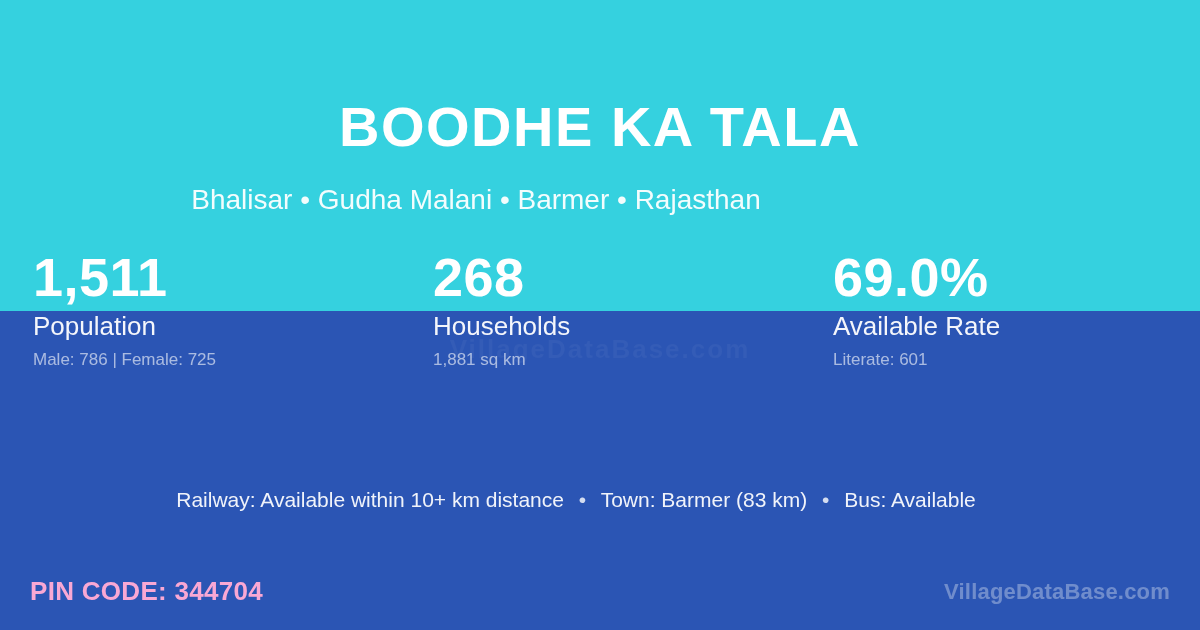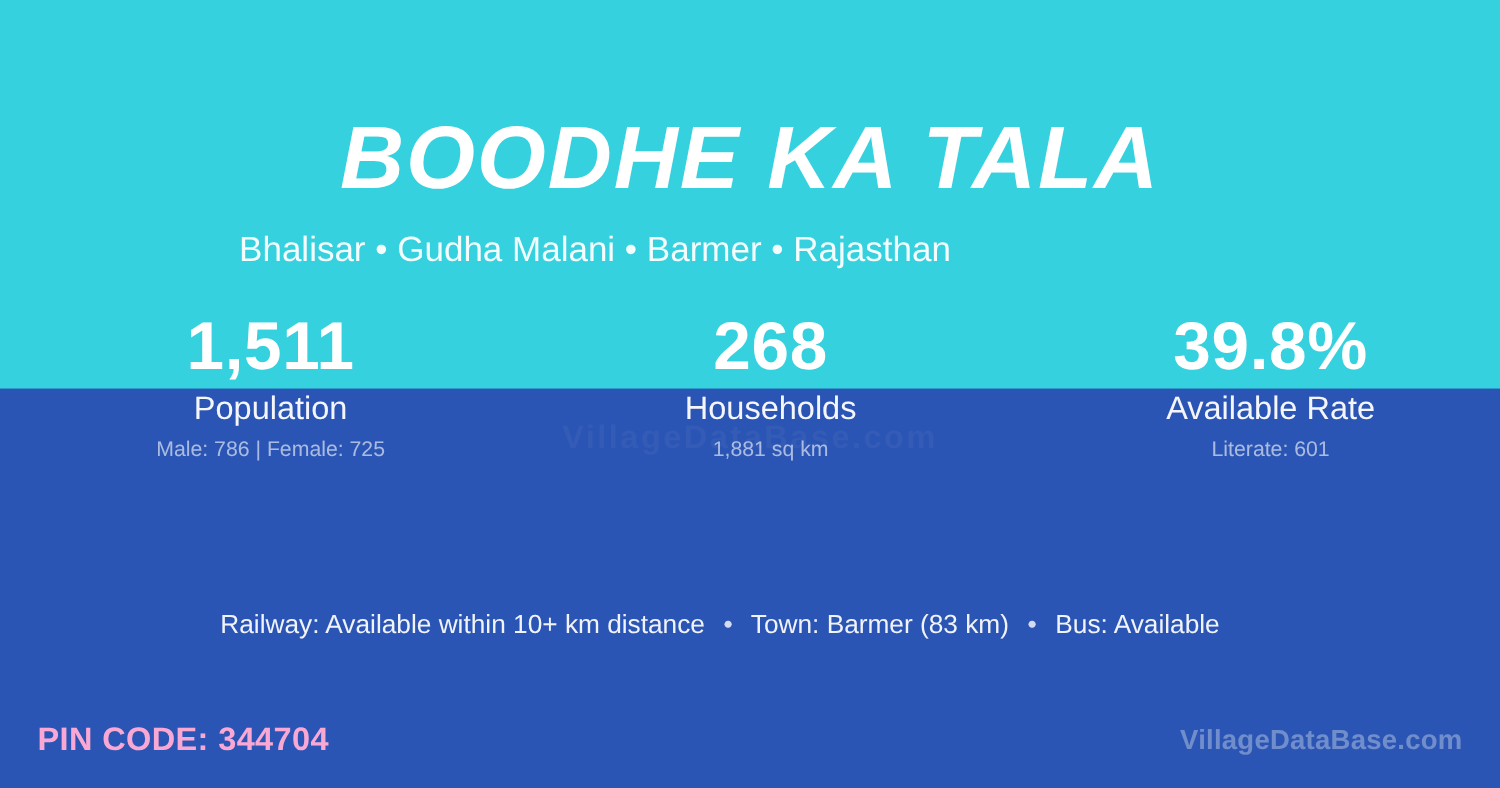--- a/index.html
+++ b/index.html
@@ -51,27 +51,26 @@
     pointer-events: none;
   }
 
   
   .title {
     position: absolute;
     left: 0;
     top: 84px;
     width: 1200px;
     text-align: center;
-    font-size: 71px;
+    font-size: 56px;
     line-height: 86px;
     font-weight: 800;
     letter-spacing: 1.5px;
     color: #ffffff;
     white-space: nowrap;
-    font-style: italic;
   }
   .subtitle {
     position: absolute;
     left: 0;
     top: 183px;
     width: 952px;
     text-align: center;
     font-size: 28px;
     line-height: 34px;
     font-weight: 400;
@@ -83,21 +82,20 @@
   .stats {
     position: absolute;
     left: 0;
     top: 246px;
     width: 1200px;
     display: flex;
     flex-direction: row;
   }
   .stat {
     flex: 1 1 0;
-    text-align: center;
     padding-left: 33px;
   }
   .stat-value {
     font-size: 54px;
     line-height: 62px;
     font-weight: 800;
     color: #ffffff;
     letter-spacing: 0.5px;
   }
   .stat-label {
@@ -179,21 +177,21 @@
       <div class="stat-detail">Male: 786 | Female: 725</div>
     </div>
 
     <div class="stat">
       <div class="stat-value">268</div>
       <div class="stat-label">Households</div>
       <div class="stat-detail">1,881 sq km</div>
     </div>
 
     <div class="stat">
-      <div class="stat-value">39.8%</div>
+      <div class="stat-value">69.0%</div>
       <div class="stat-label">Available Rate</div>
       <div class="stat-detail">Literate: 601</div>
     </div>
 
   </div>
 
   <div class="amenities">
     <span>Railway: Available within 10+ km distance</span>
     <span class="sep">•</span>
     <span>Town: Barmer (83 km)</span>

